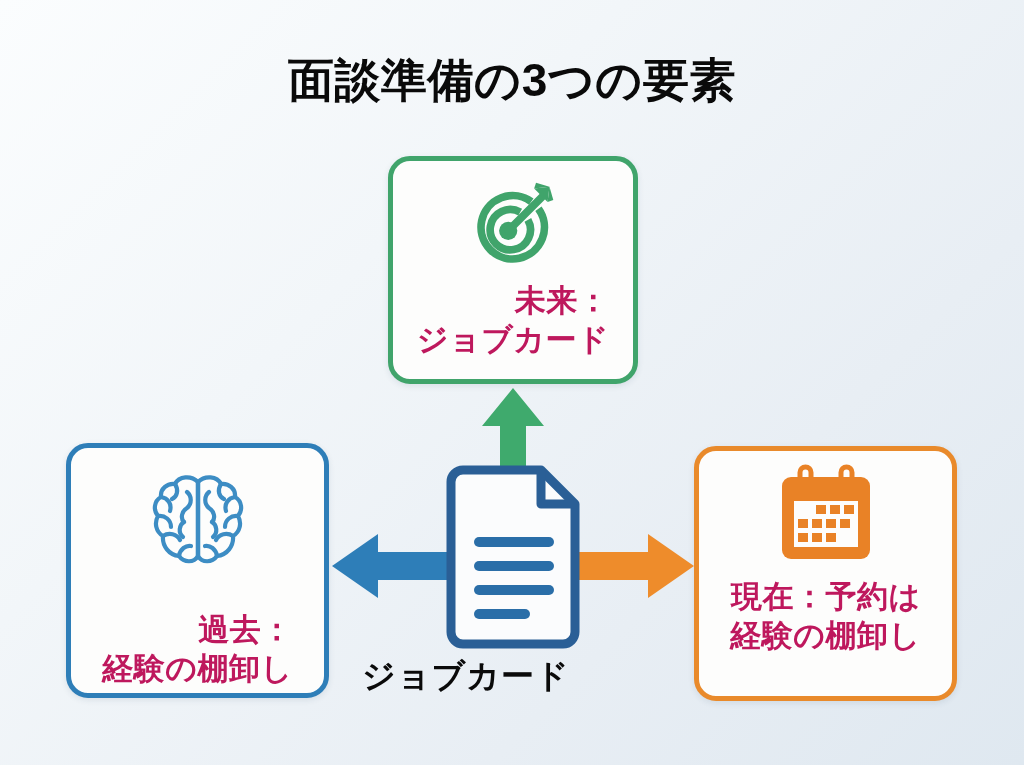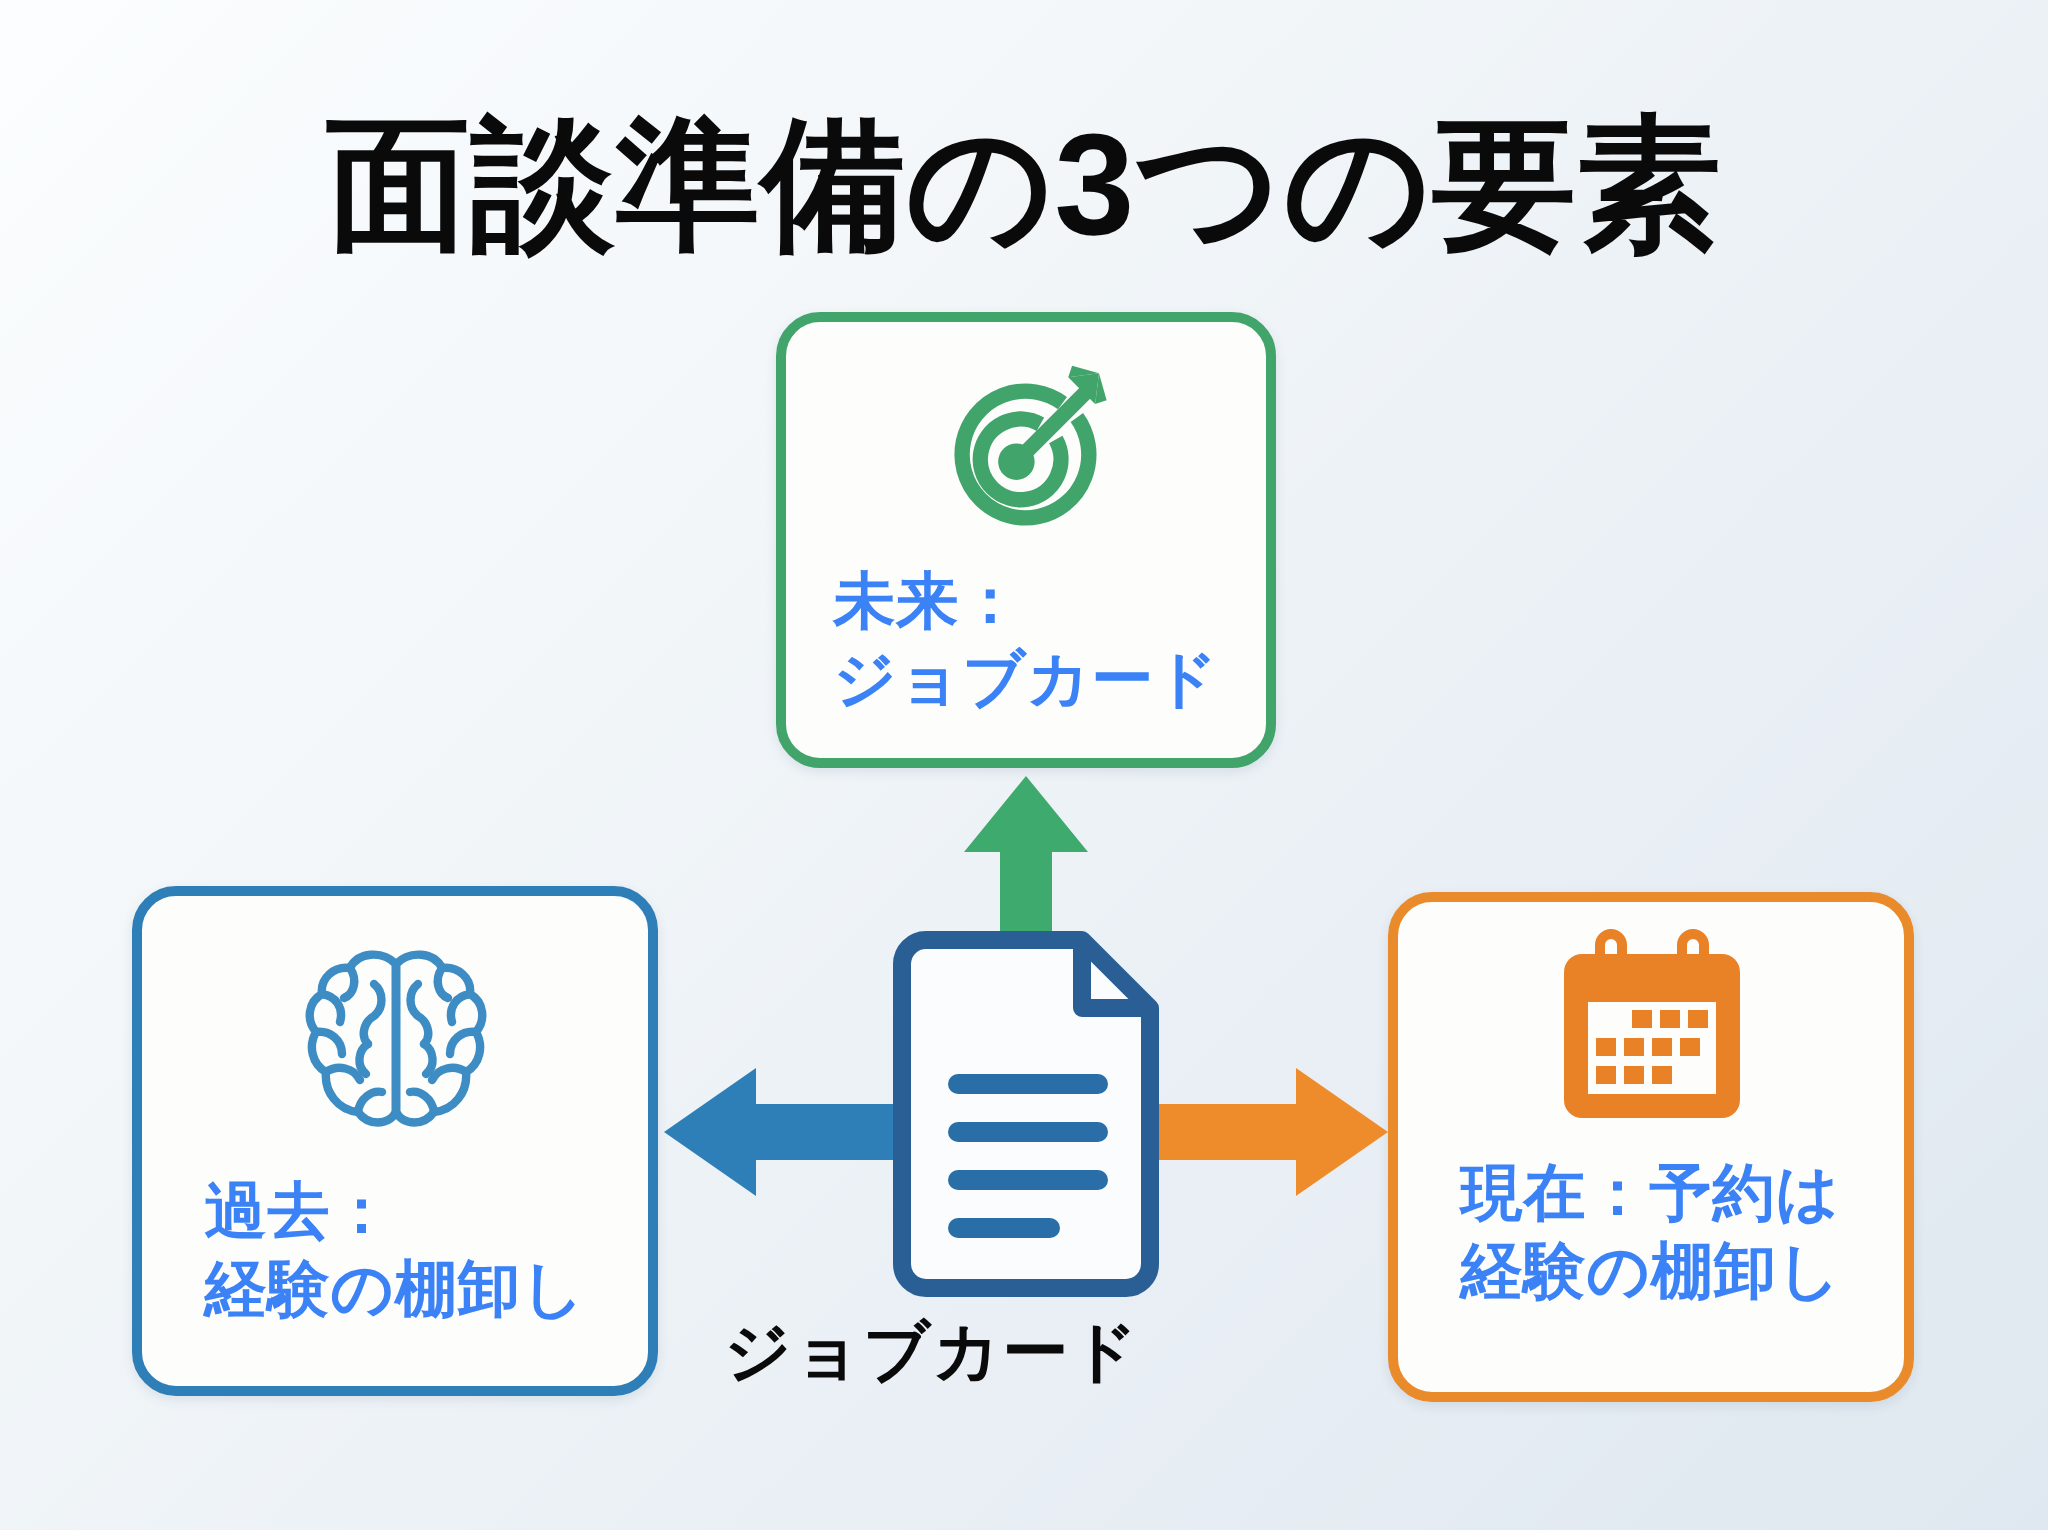--- a/index.html
+++ b/index.html
@@ -22,21 +22,21 @@
     overflow: hidden;
   }
 
   
   #title {
     position: absolute;
     top: 56px;
     left: 0;
     width: 1024px;
     text-align: center;
-    font-size: 72px;
+    font-size: 46px;
     font-weight: 900;
     letter-spacing: 0.5px;
     color: #0a0a0a;
     line-height: 1.05;
     white-space: nowrap;
   }
 
   
   .card {
     position: absolute;
@@ -47,23 +47,23 @@
     flex-direction: column;
     align-items: center;
     box-shadow: 0 2px 6px rgba(30, 60, 90, 0.10);
   }
   .card .icon-wrap {
     display: flex;
     align-items: center;
     justify-content: center;
   }
   .card .card-text {
-    text-align: left;
+    text-align: right;
     font-weight: 900;
-    color: #3b82f6;
+    color: #be185d;
     line-height: 1.26;
     font-size: 31px;
     letter-spacing: 0.5px;
   }
   .card .card-text .line2 { display: block; }
 
   
   #card-future {
     left: 388px;
     top: 156px;
@@ -76,20 +76,21 @@
   #card-future .card-text { margin-top: 2px; }
 
   
   #card-past {
     left: 66px;
     top: 443px;
     width: 263px;
     height: 255px;
     border: 5px solid #2e7eb8;
     padding-top: 16px;
+    gap: 24px;
   }
   #card-past .icon-wrap { height: 112px; }
   #card-past .card-text { margin-top: 10px; }
 
   
   #card-present {
     left: 694px;
     top: 446px;
     width: 263px;
     height: 255px;

